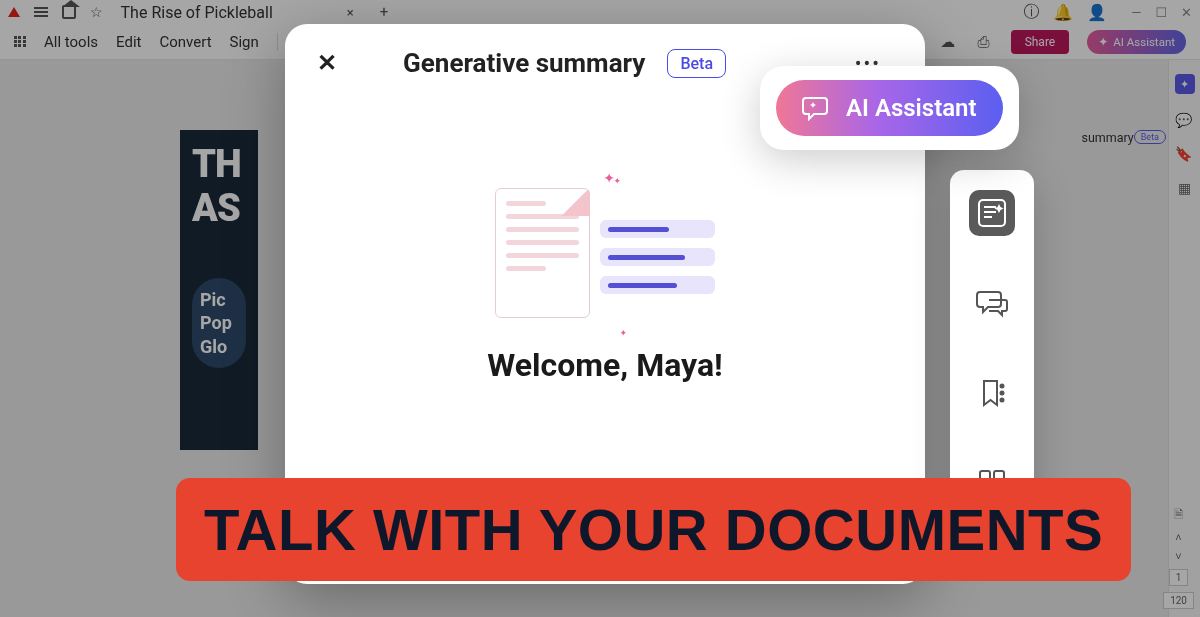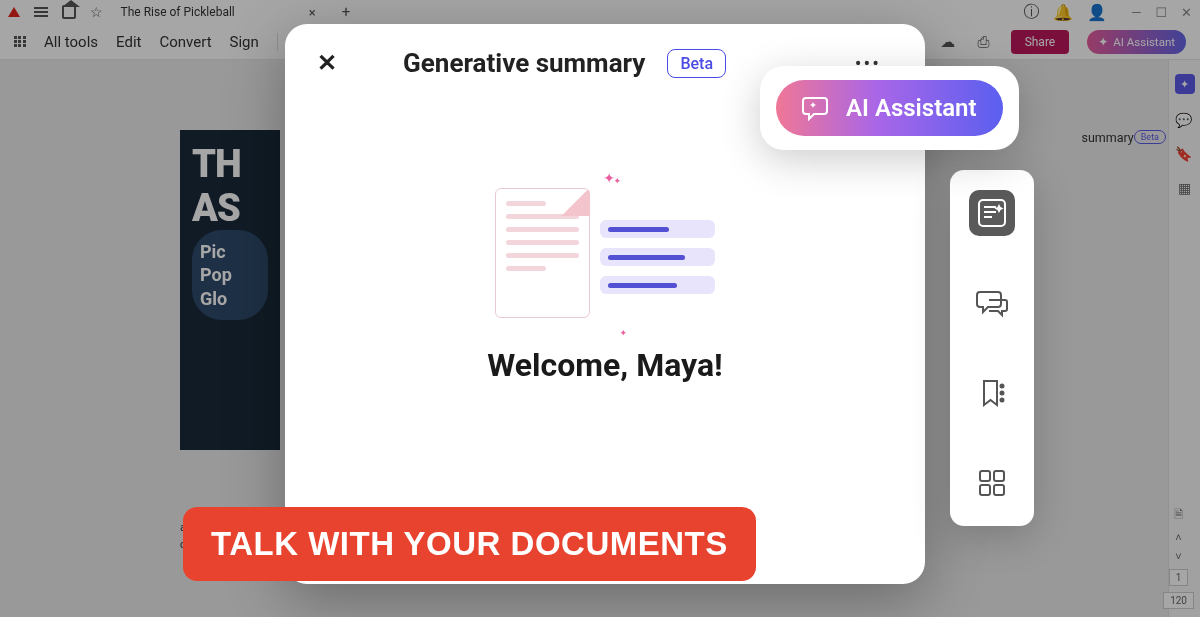--- a/index.html
+++ b/index.html
@@ -9,44 +9,44 @@
   
   
   .titlebar { height: 24px; background: #fff; display: flex; align-items: center; padding: 0 8px; gap: 12px; position: relative; z-index: 1; }
   .titlebar .left { display: flex; align-items: center; gap: 14px; }
   .triangle-icon { width: 0; height: 0; border-left: 6px solid transparent; border-right: 6px solid transparent; border-bottom: 10px solid #e1251b; }
   .hamburger { width: 14px; height: 10px; display: flex; flex-direction: column; justify-content: space-between; }
   .hamburger span { height: 2px; background: #555; }
   .home-ico { width: 14px; height: 14px; border: 2px solid #555; border-radius: 2px; position: relative; }
   .home-ico::before { content:""; position:absolute; top:-7px; left:-2px; width:0; height:0; border-left:9px solid transparent; border-right:9px solid transparent; border-bottom:7px solid #555; }
   .star-ico { font-size: 14px; color: #555; }
-  .tab-title { font-size: 12px; color: #333; margin-left: 4px; }
+  .tab-title { font-size: 16px; color: #333; margin-left: 4px; }
   .tab-close { font-size: 13px; color: #555; margin-left: 60px; }
   .tab-plus { font-size: 15px; color: #555; margin-left: 12px; }
   .titlebar .right { margin-left: auto; display: flex; align-items: center; gap: 14px; color: #555; }
   .win-controls { display: flex; gap: 14px; margin-left: 10px; font-size: 13px; color: #888; }
 
   
   .toolbar { height: 36px; background: #fff; display: flex; align-items: center; padding: 0 14px; gap: 18px; border-bottom: 1px solid #e5e5e5; position: relative; z-index: 1; }
   .grid-ico { width: 12px; height: 12px; display: grid; grid-template-columns: 1fr 1fr 1fr; gap: 1px; }
   .grid-ico span { background: #555; width:3px; height:3px; }
   .tool-label { font-size: 15px; color: #333; }
   .tool-sep { width: 1px; height: 18px; background: #ddd; }
   .toolbar .spacer { flex: 1; }
   .ico-btn { width: 18px; height: 18px; display:flex; align-items:center; justify-content:center; color:#555; font-size:15px; }
   .share-btn { background: #be185d; color: #fff; font-size: 12px; padding: 5px 14px; border-radius: 4px; }
   .ai-btn-small { background: linear-gradient(90deg, #e85d9e, #6566e8); color:#fff; font-size:11.5px; padding:5px 11px; border-radius: 14px; display:flex; align-items:center; gap:5px; }
   .ai-btn-small .sp { font-size:12px; }
 
   
   .main { position: absolute; top: 60px; left:0; right:0; bottom:0; background: #ececec; z-index:1; }
   .doc-wrap { position: absolute; left: 180px; top: 70px; width: 300px; }
-  .doc-img { width: 100px; height: 320px; background: #1a2a3a; padding: 12px; color:#fff; }
+  .doc-img { width: 78px; height: 320px; background: #1a2a3a; padding: 12px; color:#fff; }
   .doc-img h1 { font-size: 38px; font-weight: 900; letter-spacing:-1px; }
-  .doc-band { background:#2e4a6a; padding:10px 8px;border-radius:30px; }
+  .doc-band { background:#2e4a6a; margin-top:48px; padding:10px 8px;border-radius:30px; }
   .doc-band div { font-size:18px; font-weight:700; line-height:1.3; }
   .doc-text { margin-top: 70px; font-size: 11px; color:#333; line-height:1.5; }
 
   
   .rsidebar { position:absolute; right:0; top:60px; bottom:0; width:32px; background:#f8f8f8; border-left:1px solid #e0e0e0; display:flex; flex-direction:column; align-items:center; gap:18px; padding-top:14px; z-index:1; color:#666; font-size:14px; }
   .rsidebar .sq { width:20px; height:20px; border-radius:4px; background:#5b5be8; display:flex; align-items:center; justify-content:center; color:#fff; font-size:11px; }
 
   
   .summary-strip { position:absolute; right:34px; top:70px; display:flex; align-items:flex-start; gap:0; font-size:12.5px; color:#333; z-index:1; }
   .beta-pill { border:1px solid #5b5be8; color:#5b5be8; font-size:9px; padding:1px 6px; border-radius:8px; }
@@ -85,21 +85,21 @@
   .chat-sp { width:30px; height:26px; position:relative; }
   .chat-sp svg { width:30px; height:26px; }
 
   
   .icon-rail { position:absolute; left:950px; top:170px; width:84px; background:#fff; border-radius:14px; box-shadow:0 10px 40px rgba(0,0,0,.2); z-index:25; padding:20px 0; display:flex; flex-direction:column; align-items:center; gap:44px; }
   .rail-ico { width:46px; height:46px; display:flex; align-items:center; justify-content:center; color:#555; border-radius:10px; cursor:pointer; }
   .rail-ico.active { background:#5a5a5a; color:#fff; }
   .rail-ico svg { width:34px; height:34px; stroke:currentColor; fill:none; stroke-width:2; }
 
   
-  .banner { position:absolute; left:183px; bottom:36px; z-index:40; background:#e7432e; color:#ffffff; font-size:33px; font-weight:900; letter-spacing:0.5px; padding:18px 28px; border-radius:14px; font-family: "Arial Black", sans-serif; }
+  .banner { position:absolute; left:176px; bottom:36px; z-index:40; background:#e7432e; color:#0f172a; font-size:58px; font-weight:900; letter-spacing:0.5px; padding:18px 28px; border-radius:14px; font-family: "Arial Black", sans-serif; }
 </style>
 </head>
 <body>
 
 <div class="titlebar">
   <div class="left">
     <div class="triangle-icon"></div>
     <div class="hamburger">
         <span></span>
         <span></span>

